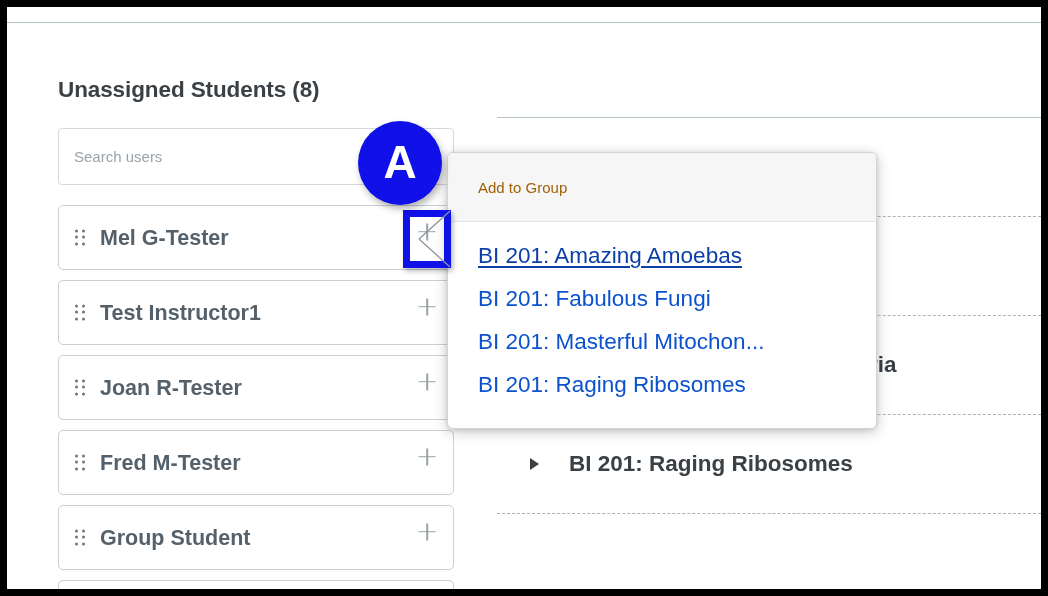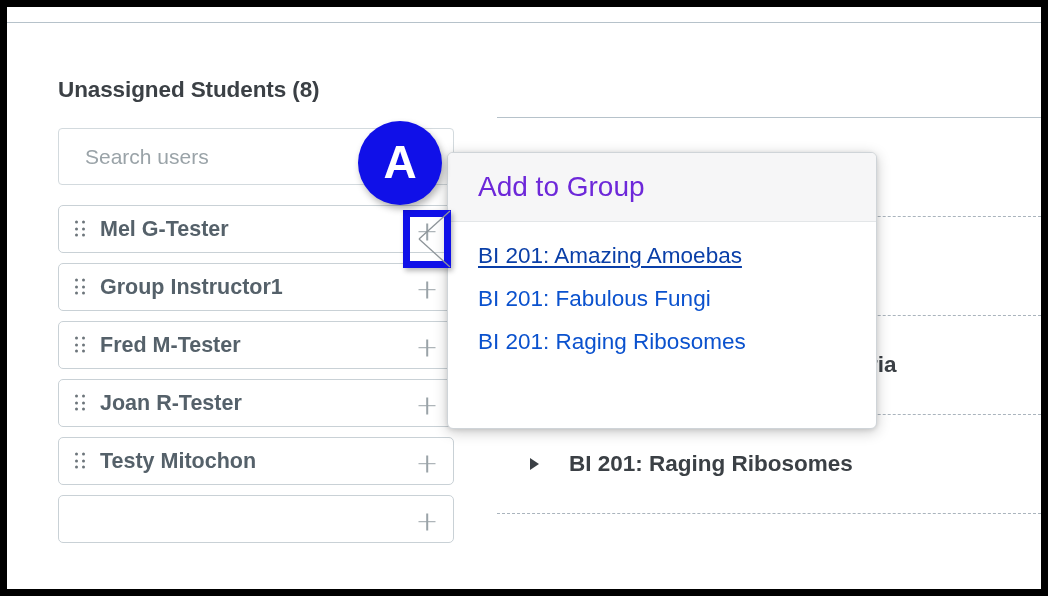--- a/index.html
+++ b/index.html
@@ -50,37 +50,37 @@
 
   
   #search-input {
     position: absolute;
     left: 51px; top: 121px;
     width: 396px; height: 57px;
     border: 1px solid #d3dade;
     border-radius: 4px;
     background: #ffffff;
     font-family: "Liberation Sans", sans-serif;
-    font-size: 21px;
+    font-size: 15px;
     color: #4a5256;
-    padding: 0 0 0 26px;
+    padding: 0 0 0 15px;
     outline: none;
   }
   #search-input::placeholder { color: #9aa3a8; opacity: 1; }
 
   
   #student-list {
     position: absolute;
     left: 51px; top: 198px;
     width: 396px;
   }
   .student-row {
     position: relative;
     width: 396px;
-    height: 48px;
+    height: 65px;
     margin-bottom: 10px;
     border: 1px solid #c9d1d6;
     border-radius: 5px;
     background: #ffffff;
     text-align: right;
   }
   .drag-handle {
     position: absolute;
     left: 16px; top: 50%;
     transform: translateY(-50%);
@@ -182,22 +182,22 @@
   #menu-header {
     position: relative;
     height: 69px;
     background: #f6f6f7;
     border-bottom: 1px solid #e3e6e8;
   }
   #menu-header-label {
     position: absolute;
     left: 30px; top: 50%;
     transform: translateY(-50%);
-    font-size: 28px;
-    color: #6d28d9;
+    font-size: 15px;
+    color: #a16207;
     white-space: nowrap;
   }
   #menu-items {
     position: relative;
     padding-top: 12px;
   }
   .menu-item {
     display: block;
     position: relative;
     height: 43px;
@@ -287,61 +287,61 @@
 
       <div class="student-row">
         <span class="drag-handle">
           <i></i>
             <i></i>
             <i></i>
             <i></i>
             <i></i>
             <i></i>
         </span>
-        <span class="student-name">Group Instructor1</span>
+        <span class="student-name">Test Instructor1</span>
         <button class="add-btn"></button>
       </div>
 
       <div class="student-row">
         <span class="drag-handle">
           <i></i>
             <i></i>
             <i></i>
             <i></i>
             <i></i>
             <i></i>
         </span>
-        <span class="student-name">Fred M-Tester</span>
+        <span class="student-name">Joan R-Tester</span>
         <button class="add-btn"></button>
       </div>
 
       <div class="student-row">
         <span class="drag-handle">
           <i></i>
             <i></i>
             <i></i>
             <i></i>
             <i></i>
             <i></i>
         </span>
-        <span class="student-name">Joan R-Tester</span>
+        <span class="student-name">Fred M-Tester</span>
         <button class="add-btn"></button>
       </div>
 
 
       <div class="student-row">
         <span class="drag-handle">
           <i></i>
             <i></i>
             <i></i>
             <i></i>
             <i></i>
             <i></i>
         </span>
-        <span class="student-name">Testy Mitochon</span>
+        <span class="student-name">Group Student</span>
         <button class="add-btn"></button>
       </div>
 
       <div class="student-row">
 
         <span class="student-name"></span>
         <button class="add-btn"></button>
       </div>
 
     </div>
@@ -375,20 +375,21 @@
       <div class="group-sep" style="top:396px;"></div>
     </div>
 
     <div id="add-to-group-menu">
       <div id="menu-header">
         <span id="menu-header-label">Add to Group</span>
       </div>
       <div id="menu-items">
         <a class="menu-item focused" href="#">BI 201: Amazing Amoebas</a>
         <a class="menu-item" href="#">BI 201: Fabulous Fungi</a>
+        <a class="menu-item" href="#">BI 201: Masterful Mitochon...</a>
         <a class="menu-item" href="#">BI 201: Raging Ribosomes</a>
       </div>
     </div>
 
     <div id="highlight-box"></div>
     <svg id="highlight-leader" viewBox="0 0 48 58" width="48" height="58">
       <line x1="47" y1="1" x2="16" y2="29" stroke="#8d9499" stroke-width="1.3"></line>
       <line x1="47" y1="57" x2="16" y2="29" stroke="#8d9499" stroke-width="1.3"></line>
     </svg>
 

